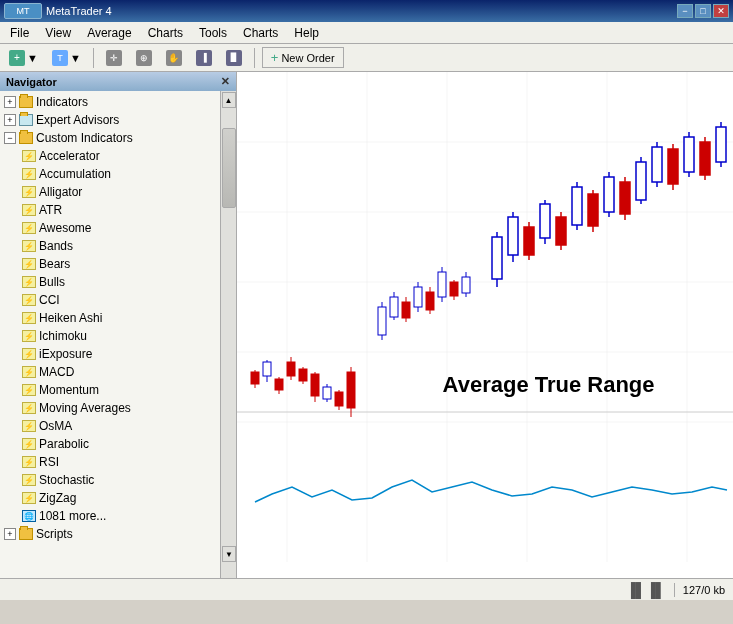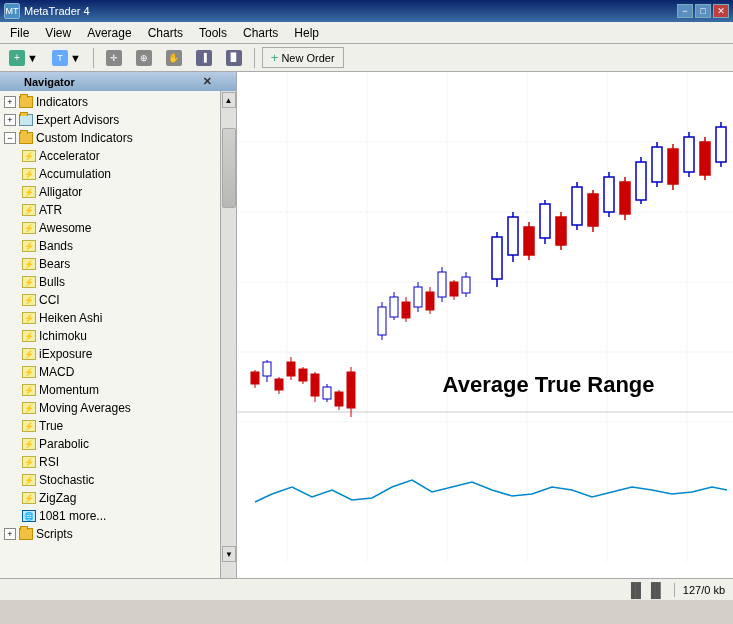--- a/index.html
+++ b/index.html
@@ -22,21 +22,21 @@
       padding: 0 4px;
       justify-content: space-between;
     }
     .title-bar-left {
       display: flex;
       align-items: center;
       gap: 4px;
       font-size: 11px;
     }
     .title-bar-icon {
-      width: 16px; height: 16px;
+      width: 38px; height: 16px;
       background: #4a8fc4;
       border: 1px solid #8ab4d0;
       border-radius: 2px;
       display: flex; align-items: center; justify-content: center;
       font-size: 9px;
       color: white;
     }
     .title-bar-controls {
       display: flex; gap: 2px;
     }
@@ -117,21 +117,21 @@
       width: 237px;
       background: #f5f5f0;
       border-right: 1px solid #aaa;
       display: flex;
       flex-direction: column;
     }
     .navigator-title {
       background: linear-gradient(to bottom, #b8cce4, #8aadcc);
       color: #000;
       font-weight: bold;
-      padding: 3px 24px;
+      padding: 3px 6px;
       display: flex;
       justify-content: space-between;
       align-items: center;
       font-size: 11px;
     }
     .navigator-close {
       cursor: pointer;
       font-size: 11px;
       color: #333;
     }
@@ -413,21 +413,21 @@
         <div class="tree-row tree-indent-2">
           <div class="indicator-icon">⚡</div>
           <span>Momentum</span>
         </div>
         <div class="tree-row tree-indent-2">
           <div class="indicator-icon">⚡</div>
           <span>Moving Averages</span>
         </div>
         <div class="tree-row tree-indent-2">
           <div class="indicator-icon">⚡</div>
-          <span>True</span>
+          <span>OsMA</span>
         </div>
         <div class="tree-row tree-indent-2">
           <div class="indicator-icon">⚡</div>
           <span>Parabolic</span>
         </div>
         <div class="tree-row tree-indent-2">
           <div class="indicator-icon">⚡</div>
           <span>RSI</span>
         </div>
         <div class="tree-row tree-indent-2">

